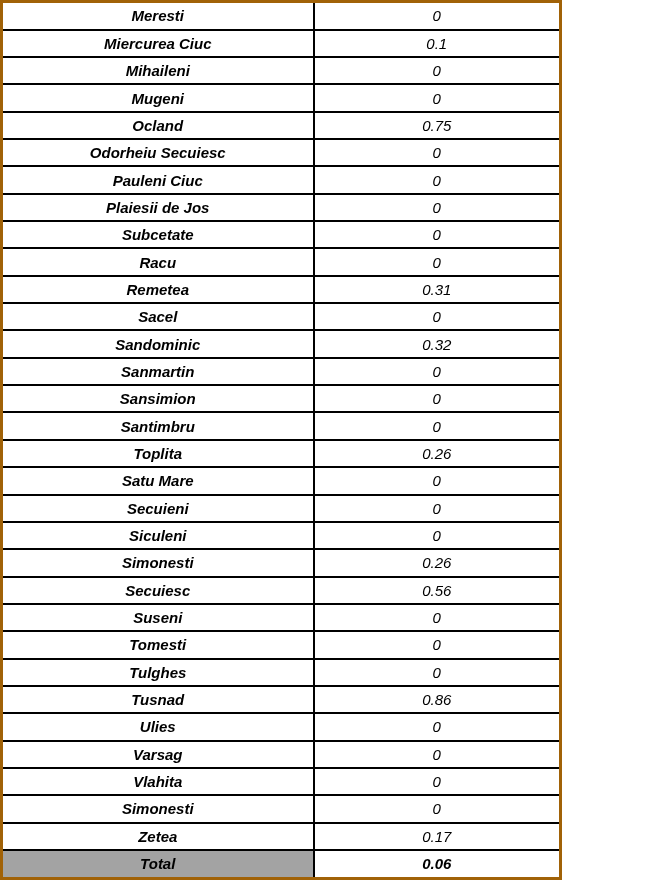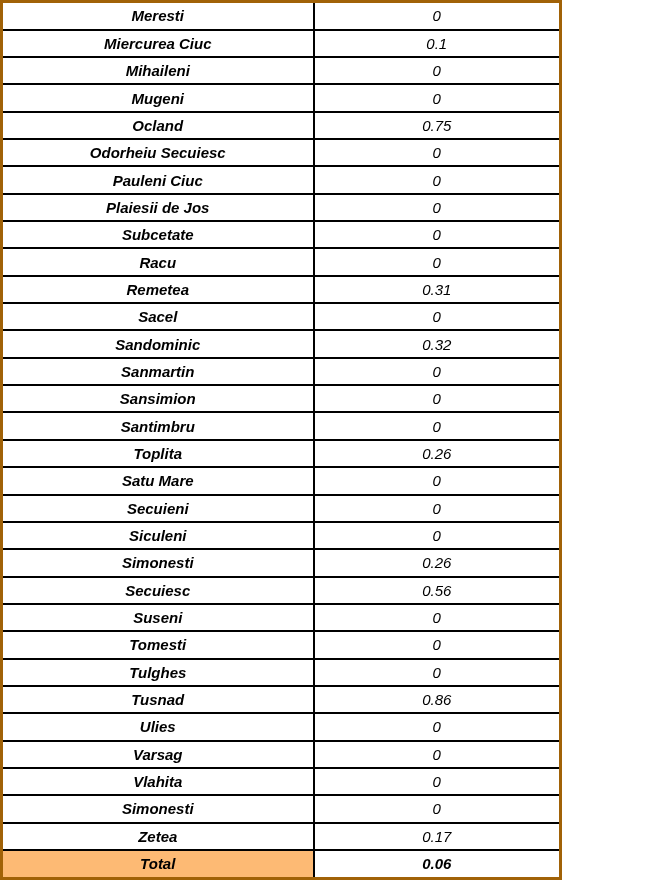--- a/index.html
+++ b/index.html
@@ -167,17 +167,17 @@
       </tr>
       <tr>
         <td class="name-cell">Simonesti</td>
         <td class="value-cell">0</td>
       </tr>
       <tr>
         <td class="name-cell">Zetea</td>
         <td class="value-cell">0.17</td>
       </tr>
       <tr class="total-row">
-        <td class="name-cell" style="background: #fdba74;">Total</td>
+        <td class="name-cell" style="background: #a3a3a3;">Total</td>
         <td class="value-cell">0.06</td>
       </tr>
     </tbody>
 </table>
 
 </body></html>

